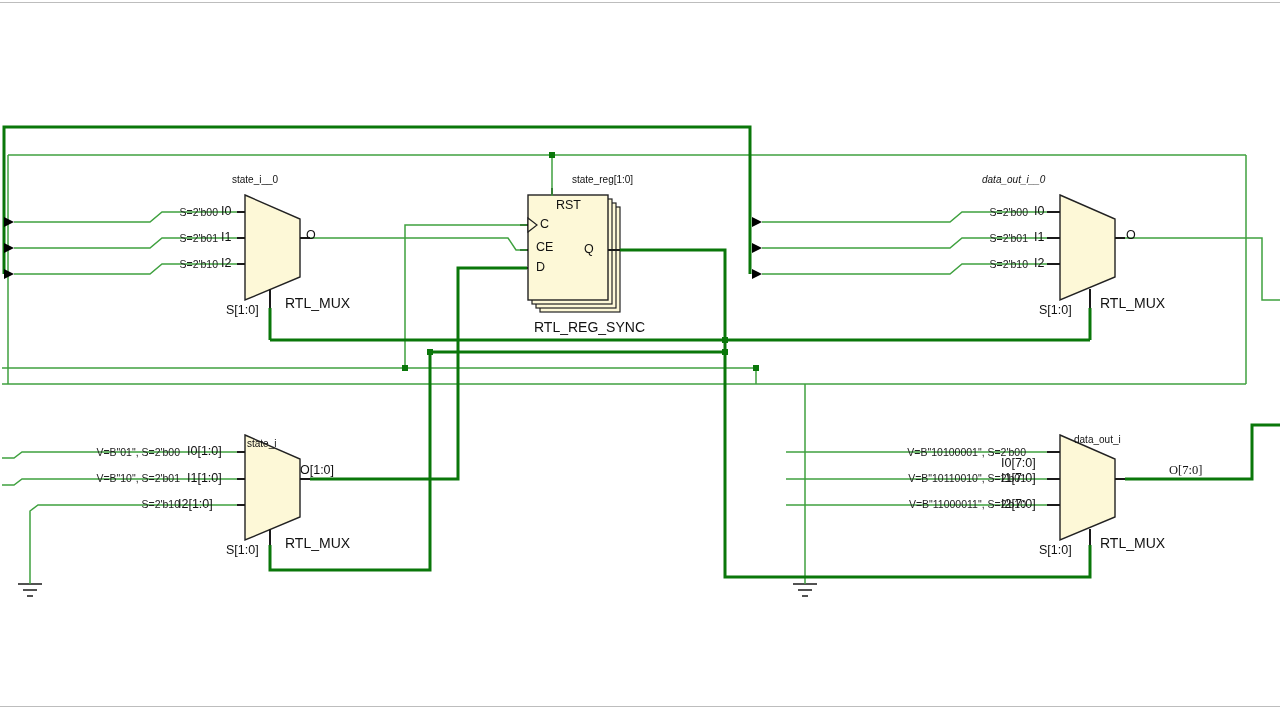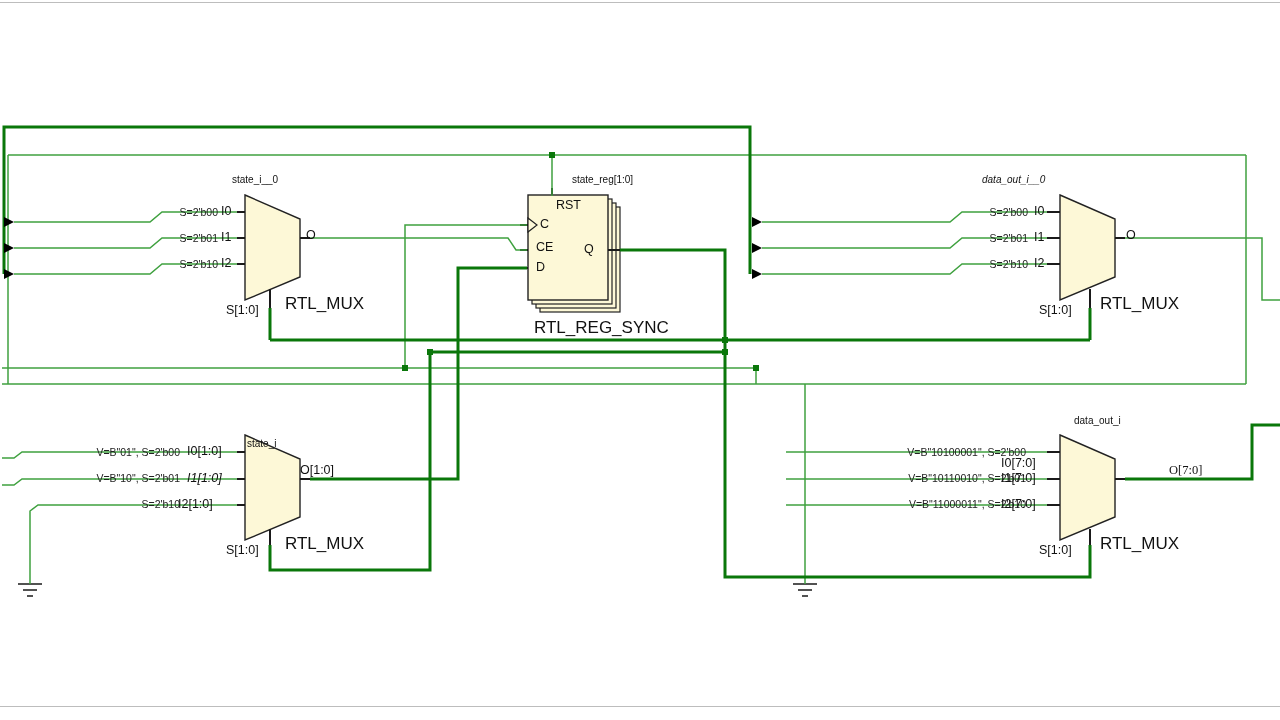--- a/index.html
+++ b/index.html
@@ -2,21 +2,21 @@
 <html><head>
 <meta charset="utf-8">
 <style>
   html,body{margin:0;padding:0;background:#ffffff;}
   #stage{position:relative;width:1280px;height:720px;background:#ffffff;overflow:hidden;
          font-family:"Liberation Sans",sans-serif;}
   .edge-line{position:absolute;left:0;width:1280px;height:1px;background:#bdbdbd;}
   svg{position:absolute;left:0;top:0;}
   .lbl{position:absolute;color:#111;font-size:12.5px;line-height:15px;white-space:nowrap;}
   .ttl{font-size:10px;text-align:right;}
-  .typ{font-size:17px;}
+  .typ{font-size:14px;}
   .ann{font-size:10.5px;color:#222;text-align:right;}
 </style>
 </head>
 <body>
 
 <div id="stage">
   <div class="edge-line" style="top:2px;"></div>
   <div class="edge-line" style="top:706px;"></div>
 
   <svg width="1280" height="720">
@@ -131,27 +131,27 @@
   <div class="lbl" style="left:1034px;top:256px;">I2</div>
   <div class="lbl" style="left:1126px;top:228px;">O</div>
   <div class="lbl" style="left:1039px;top:303px;">S[1:0]</div>
   <div class="lbl typ" style="left:1100px;top:296px;">RTL_MUX</div>
 
   <div class="lbl ttl" style="left:247px;top:436px;">state_i</div>
   <div class="lbl ann" style="left:40px;top:445px;width:140px;">V=B"01", S=2'b00</div>
   <div class="lbl ann" style="left:40px;top:471px;width:140px;">V=B"10", S=2'b01</div>
   <div class="lbl ann" style="left:40px;top:497px;width:140px;">S=2'b10</div>
   <div class="lbl" style="left:187px;top:444px;">I0[1:0]</div>
-  <div class="lbl" style="left:187px;top:471px;font-style:italic;">I1[1:0]</div>
+  <div class="lbl" style="left:187px;top:471px;">I1[1:0]</div>
   <div class="lbl" style="left:178px;top:497px;">I2[1:0]</div>
   <div class="lbl" style="left:300px;top:463px;">O[1:0]</div>
   <div class="lbl" style="left:226px;top:543px;">S[1:0]</div>
   <div class="lbl typ" style="left:285px;top:536px;">RTL_MUX</div>
 
-  <div class="lbl ttl" style="left:1074px;top:413px;">data_out_i</div>
+  <div class="lbl ttl" style="left:1074px;top:432px;">data_out_i</div>
   <div class="lbl ann" style="left:830px;top:445px;width:196px;">V=B"10100001", S=2'b00</div>
   <div class="lbl ann" style="left:830px;top:471px;width:196px;">V=B"10110010", S=2'b01</div>
   <div class="lbl ann" style="left:830px;top:497px;width:196px;">V=B"11000011", S=2'b10</div>
   <div class="lbl" style="left:1001px;top:456px;">I0[7:0]</div>
   <div class="lbl" style="left:1001px;top:471px;">I1[7:0]</div>
   <div class="lbl" style="left:1001px;top:497px;">I2[7:0]</div>
   <div class="lbl" style="left:1169px;top:463px;font-family:Liberation Serif, serif;">O[7:0]</div>
   <div class="lbl" style="left:1039px;top:543px;">S[1:0]</div>
   <div class="lbl typ" style="left:1100px;top:536px;">RTL_MUX</div>
 </div>

